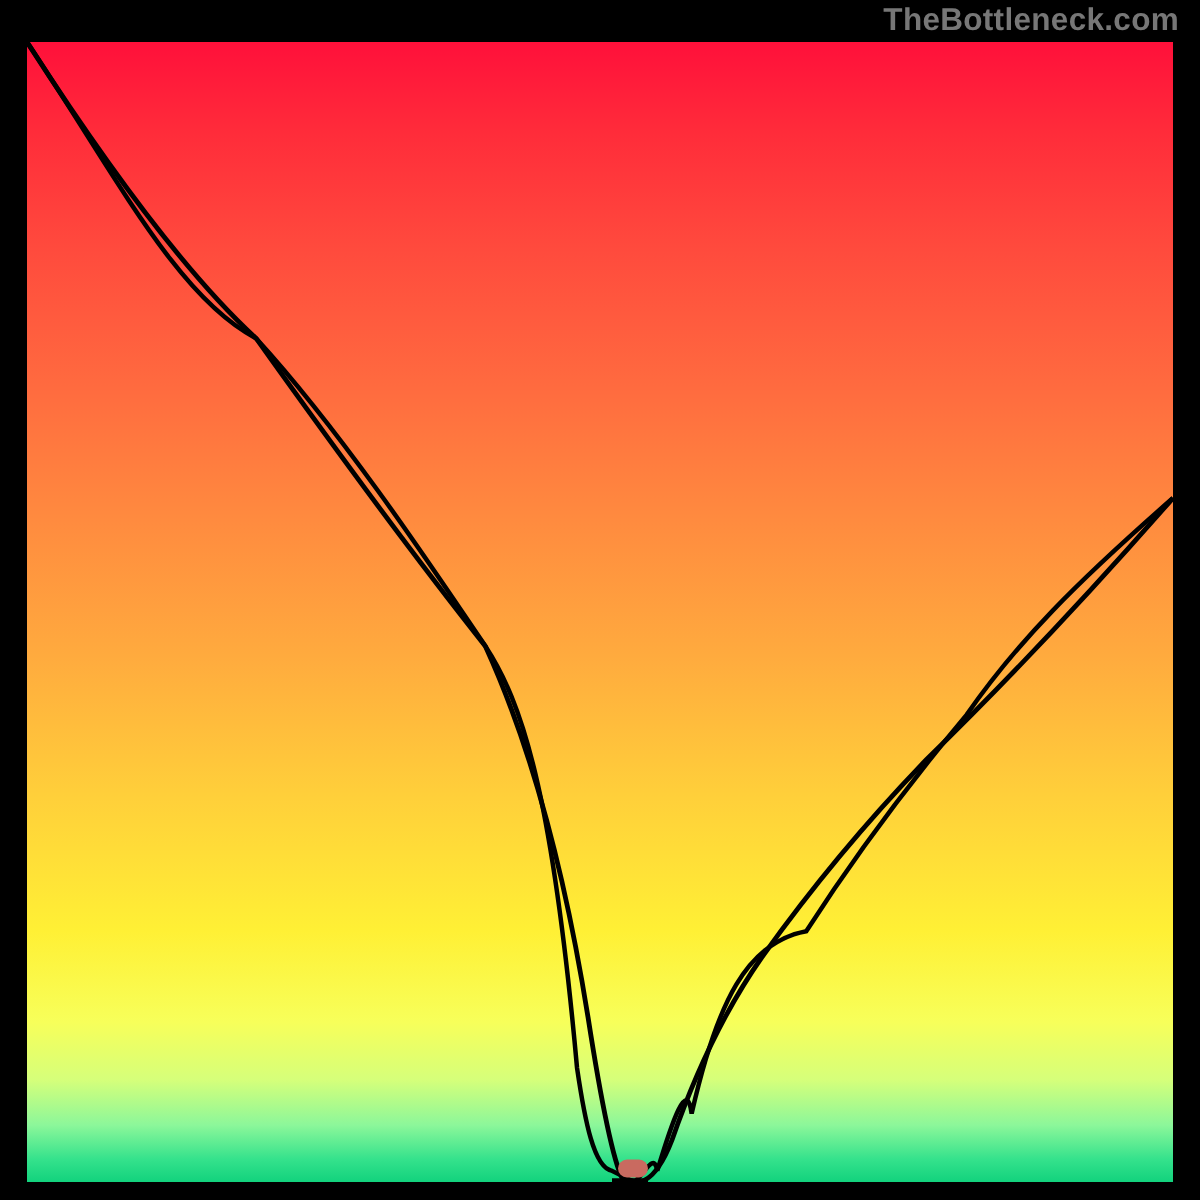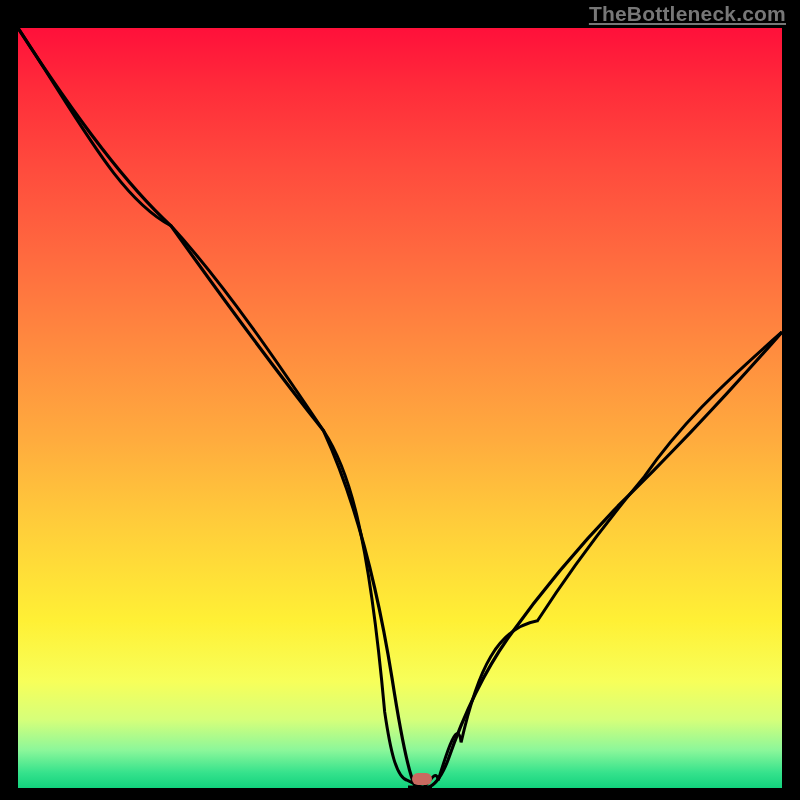--- a/index.html
+++ b/index.html
@@ -19,21 +19,20 @@
   }
   .watermark {
     position: absolute;
     top: 2px;
     right: 14px;
     color: #777;
     font-size: 21px;
     font-weight: 600;
     letter-spacing: 0.2px;
     z-index: 10;
-    text-decoration: underline;
   }
   .plot-area {
     position: absolute;
     left: 18px;
     top: 28px;
     width: 764px;
     height: 760px;
     
     background: linear-gradient(to bottom,
       #ff103a 0%,

